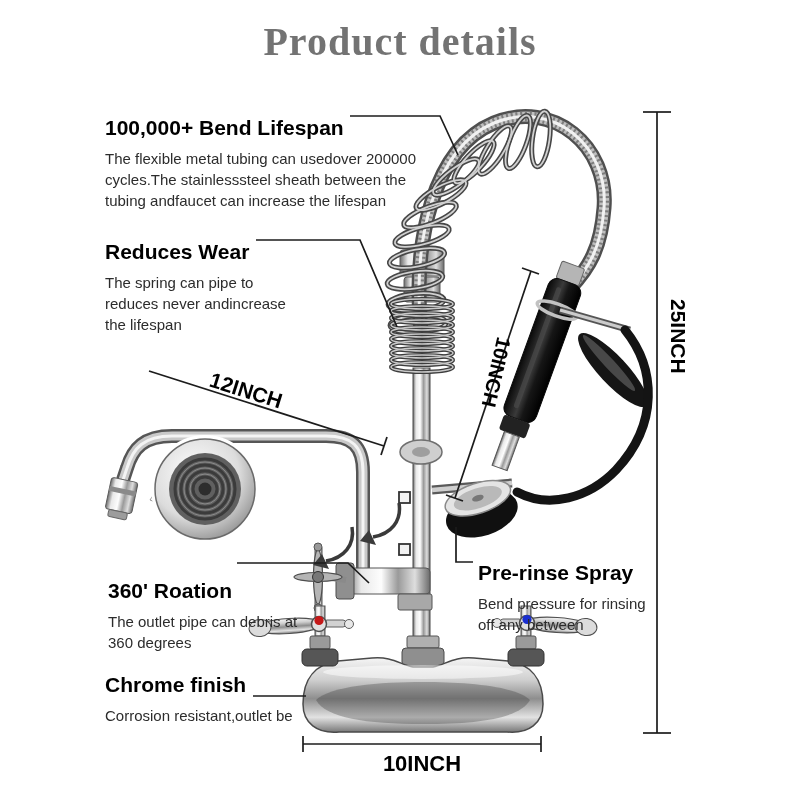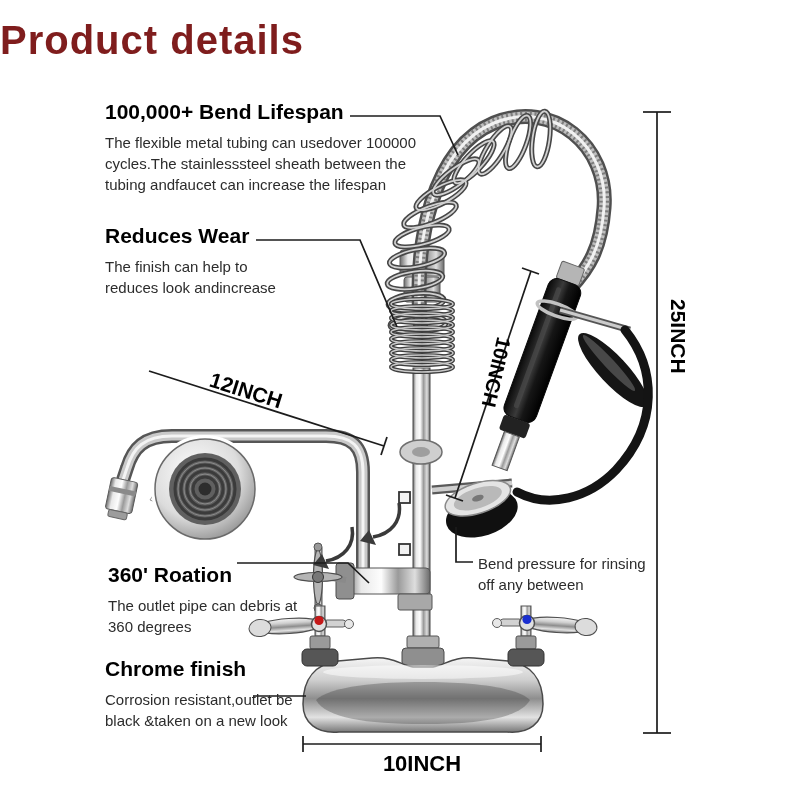--- a/index.html
+++ b/index.html
@@ -1,21 +1,21 @@
 <!DOCTYPE html>
 <html><head>
 <meta charset="utf-8">
 <style>
   html,body{margin:0;padding:0;background:#fff;}
   .canvas{position:relative;width:800px;height:800px;background:#ffffff;overflow:hidden;
           font-family:"Liberation Sans",sans-serif;color:#111;}
   .art{position:absolute;left:0;top:0;}
-  .title{position:absolute;top:18px;left:0;right:0;
-         font-size:40px;font-weight:bold;letter-spacing:1px;color:#7f1d1d;}
-  .ann{position:absolute;}
+  .title{position:absolute;top:18px;left:0;right:0;text-align:center;
+         font-size:40px;font-weight:bold;letter-spacing:1px;color:#737373;font-family:Liberation Serif, serif;}
+  .ann{position:absolute;margin-top:16px;}
   .ann-h{font-size:21px;font-weight:bold;color:#000;white-space:nowrap;}
   .ann-b{font-size:15px;color:#2c2c2c;line-height:21px;margin-top:8px;white-space:nowrap;}
   .dim{position:absolute;font-weight:bold;font-size:21px;color:#000;white-space:nowrap;}
   #dim-12{left:214px;top:368px;transform:rotate(17.5deg);transform-origin:left top;}
   #dim-10mid{left:515px;top:340px;transform:rotate(103deg);transform-origin:left top;font-size:20px;}
   #dim-25{left:690px;top:299px;transform:rotate(90deg);transform-origin:left top;}
   #dim-10bottom{left:303px;top:751px;width:238px;text-align:center;font-size:22px;}
 </style>
 </head>
 <body>
@@ -277,54 +277,55 @@
         <line x1="463" y1="501" x2="446" y2="495"></line>
       </g>
     </g>
   </svg>
 
   <div class="title">Product details</div>
 
   <div class="ann" style="left:105px;top:100px">
     <div class="ann-h">100,000+ Bend Lifespan</div>
     <div class="ann-b">
-      <div>The flexible metal tubing can usedover 100000</div>
+      <div>The flexible metal tubing can usedover 200000</div>
       <div>cycles.The stainlesssteel sheath between the</div>
       <div>tubing andfaucet can increase the lifespan</div>
     </div>
   </div>
 
   <div class="ann" style="left:105px;top:224px">
     <div class="ann-h">Reduces Wear</div>
     <div class="ann-b">
-      <div>The finish can help to</div>
-      <div>reduces look andincrease</div>
+      <div>The spring can pipe to</div>
+      <div>reduces never andincrease</div>
+      <div>the lifespan</div>
     </div>
   </div>
 
   <div class="ann" style="left:108px;top:563px">
     <div class="ann-h">360' Roation</div>
     <div class="ann-b">
       <div>The outlet pipe can debris at</div>
       <div>360 degrees</div>
     </div>
   </div>
 
   <div class="ann" style="left:478px;top:545px">
+    <div class="ann-h">Pre-rinse Spray</div>
     <div class="ann-b">
       <div>Bend pressure for rinsing</div>
       <div>off any between</div>
     </div>
   </div>
 
   <div class="ann" style="left:105px;top:657px">
     <div class="ann-h">Chrome finish</div>
     <div class="ann-b">
       <div>Corrosion resistant,outlet be</div>
-      <div>black &amp;taken on a new look</div>
     </div>
   </div>
 
   <div class="dim" id="dim-12">12INCH</div>
   <div class="dim" id="dim-10mid">10INCH</div>
   <div class="dim" id="dim-25">25INCH</div>
   <div class="dim" id="dim-10bottom">10INCH</div>
 
 </div>
 

